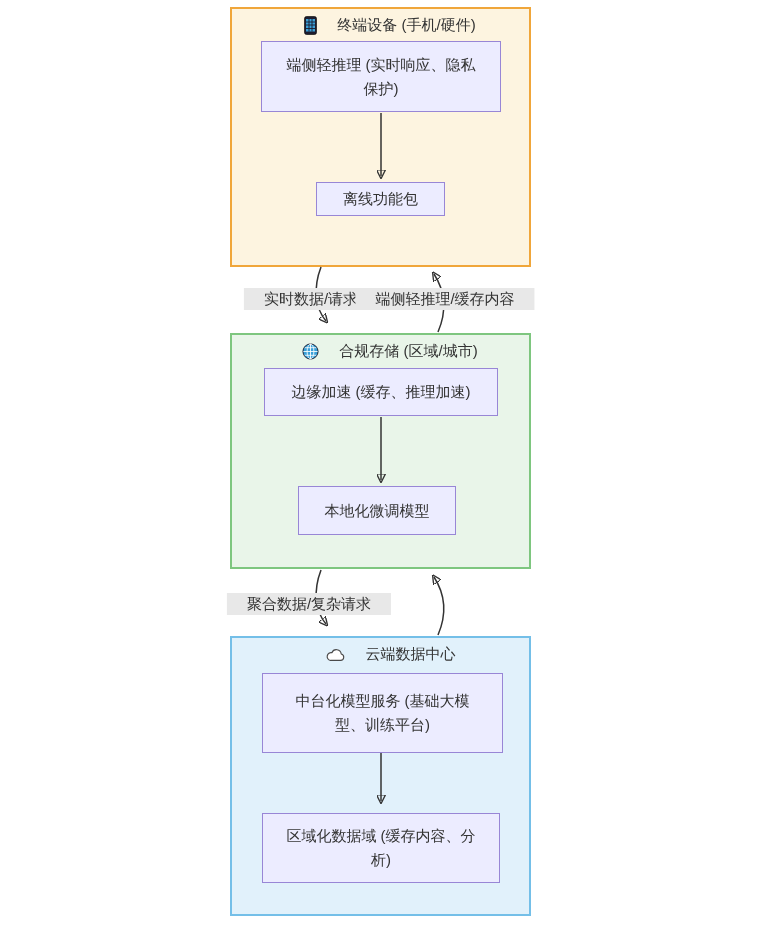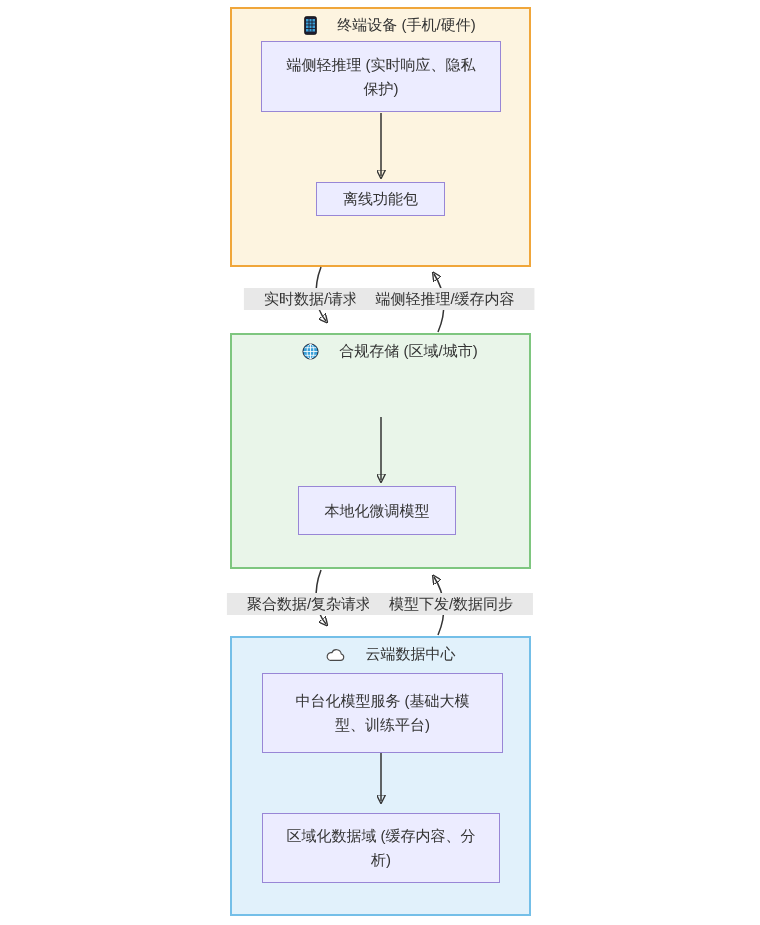--- a/index.html
+++ b/index.html
@@ -135,28 +135,30 @@
     <path d="M321 570 C313 591 315 611 326 624" marker-end="url(#arrowhead)"></path>
     <path d="M438 635 C447 614 445 594 434 577" marker-end="url(#arrowhead)"></path>
   </svg>
 
   <div class="node node-1 wrap">
     <span>端侧轻推理 (实时响应、隐私保护)</span>
   </div>
   <div class="node node-2">
     <span>离线功能包</span>
   </div>
+  <div class="node node-3">
+    <span>边缘加速 (缓存、推理加速)</span>
+  </div>
   <div class="node node-4">
     <span>本地化微调模型</span>
   </div>
   <div class="node node-5 wrap">
     <span>中台化模型服务 (基础大模型、训练平台)</span>
   </div>
   <div class="node node-6 wrap">
     <span>区域化数据域 (缓存内容、分析)</span>
   </div>
 
   <div class="edge-label label-1">实时数据/请求</div>
   <div class="edge-label label-2">端侧轻推理/缓存内容</div>
   <div class="edge-label label-3">聚合数据/复杂请求</div>
-  <div class="edge-label label-4">模型下发/数据同步</div>
 
 </div>
 
 </body></html>

